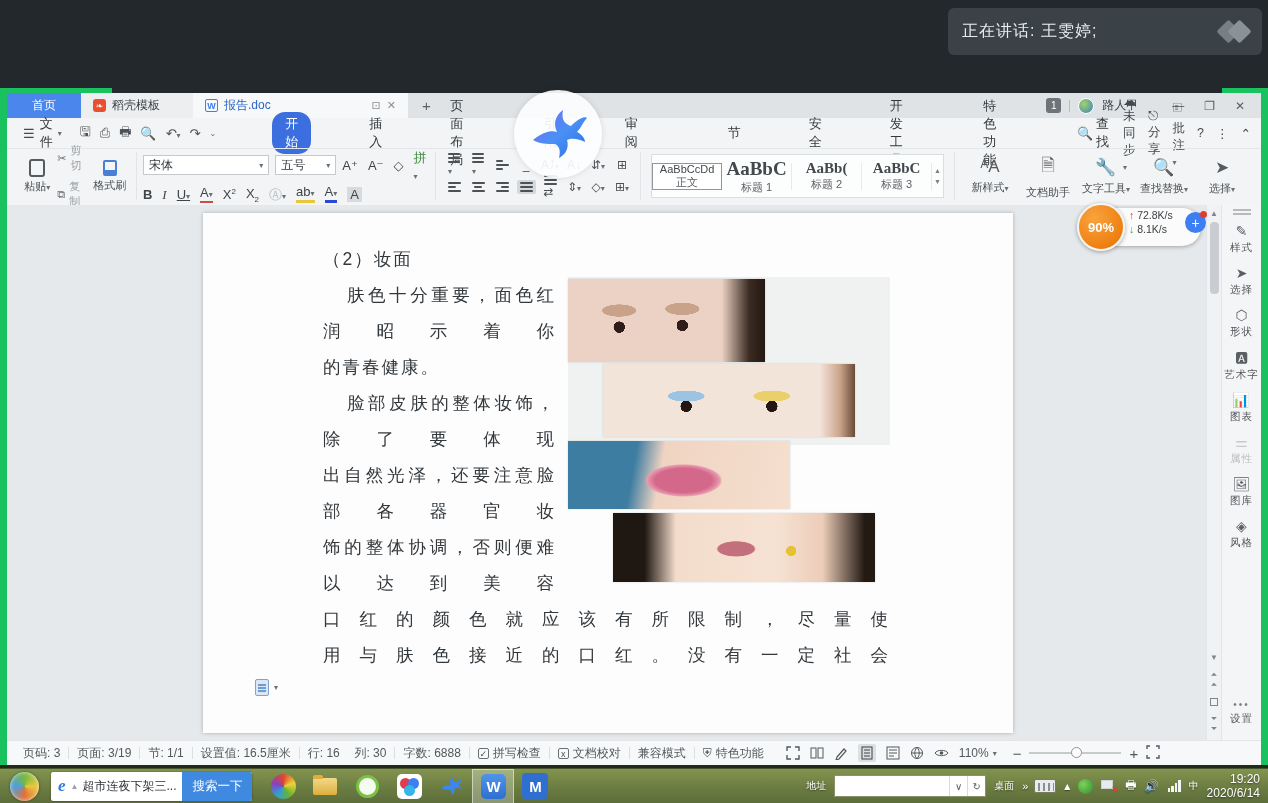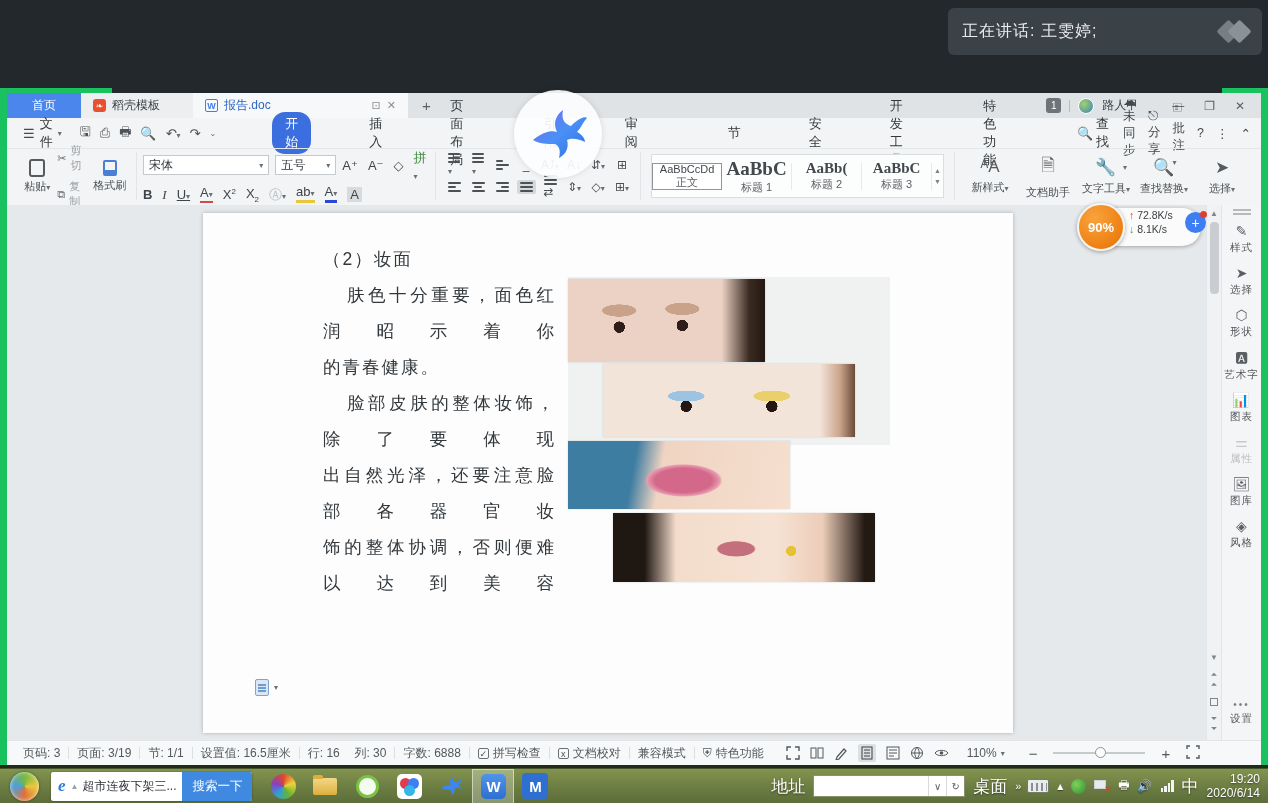--- a/index.html
+++ b/index.html
@@ -173,21 +173,21 @@
   
   .statusbar { height:25px; background:#f7f8f9; border-top:1px solid #e3e5e7; display:flex; align-items:center;
     font-size:12px; color:#54585c; padding:0 8px; }
   .stitem { display:flex; align-items:center; gap:4px; padding:0 8px; white-space:nowrap; }
   .stsep { width:1px; height:12px; background:#dcdfe2; }
   .cb { width:11px; height:11px; border:1px solid #6a6f74; border-radius:2px; font-size:9px; line-height:10px;
     text-align:center; color:#4a4f54; }
   .viewics { display:flex; align-items:center; gap:10px; margin-left:14px; color:#54585c; }
   .vic svg { display:block; }
   .vic.active { background:#dde0e3; border-radius:2px; padding:2px; }
-  .zoomctl { display:flex; align-items:center; gap:16px; margin-left:10px; }
+  .zoomctl { display:flex; align-items:center; gap:8px; margin-left:2px; }
   .ztrack { width:92px; height:2px; background:#c6cacd; position:relative; }
   .zknob { position:absolute; left:42px; top:-5px; width:11px; height:11px; border:1px solid #8f9499;
     border-radius:50%; background:#fdfdfd; }
 
   
   #taskbar { position:absolute; left:0; top:768px; width:1268px; height:35px;
     background:linear-gradient(180deg,#87985399 , #5d6e3acc), linear-gradient(180deg,#7d8e49,#596a37);
     border-top:1px solid #46542a; display:flex; align-items:center; z-index:3; }
   .orb { width:29px; height:29px; border-radius:50%; margin:0 12px 0 10px;
     background:conic-gradient(#75b843, #e9c63b, #e2703b, #4f9fd8, #75b843);
@@ -212,21 +212,21 @@
   .circlesapp i { position:absolute; width:11px; height:11px; border-radius:50%; display:block; }
   .circlesapp i:nth-child(1){ left:3px; top:4px; background:#e23b4e; }
   .circlesapp i:nth-child(2){ right:3px; top:4px; background:#3d7ef2; }
   .circlesapp i:nth-child(3){ left:7px; bottom:3px; background:#35b5e8; }
   .wpsslot { background:rgba(255,255,255,.28); border:1px solid rgba(255,255,255,.5); }
   .wpsic { width:25px; height:25px; background:linear-gradient(180deg,#4f94ea,#2f6fd0); border-radius:5px;
     color:#fff; font-weight:bold; font-size:15px; display:flex; align-items:center; justify-content:center; }
   .mic { width:26px; height:26px; background:#2f6fd0; border-radius:4px; color:#fff; font-weight:bold; font-size:15px;
     display:flex; align-items:center; justify-content:center; }
   .tbright { margin-left:auto; display:flex; align-items:center; gap:8px; padding-right:8px; color:#fff; }
-  .tbtext { font-size:17px; text-shadow:0 1px 2px rgba(0,0,0,.5); }
+  .tbtext { font-size:10px; text-shadow:0 1px 2px rgba(0,0,0,.5); }
   .addrbox { width:152px; height:22px; background:#fff; border:1px solid #8b9169; display:flex; align-items:center; }
   .addrbox .sp { flex:1; }
   .addrbox .seg { width:18px; height:100%; display:flex; align-items:center; justify-content:center; color:#5a5f64;
     font-size:10px; border-left:1px solid #d8dbde; }
   .chev { font-size:11px; text-shadow:0 1px 2px rgba(0,0,0,.5); letter-spacing:-2px; }
   .kbic { width:22px; height:14px; background:#e9ecef; border-radius:2px; border:1px solid #777d5c;
     background-image:repeating-linear-gradient(90deg,#8a8f94 0 2px, transparent 2px 5px); background-size:16px 8px;
     background-repeat:no-repeat; background-position:3px 3px; }
   .trayic { font-size:12px; text-shadow:0 1px 1px rgba(0,0,0,.4); }
   .shieldic { width:15px; height:15px; background:radial-gradient(circle at 35% 35%, #7ed15b, #2f8f2f);
@@ -508,20 +508,22 @@
           <div class="photo ph1"></div>
           <div class="photo ph2"></div>
           <div class="photo ph3"></div>
           <div class="photo ph4"></div>
         </div>
         <div class="dline jl ind">肤色十分重要，面色红润昭示着你</div>
         <div class="dline">的青春健康。</div>
         <div class="dline jl ind">脸部皮肤的整体妆饰，除了要体现</div>
         <div class="dline jl">出自然光泽，还要注意脸部各器官妆</div>
         <div class="dline jl">饰的整体协调，否则便难以达到美容</div>
+        <div class="dline jl">口红的颜色就应该有所限制，尽量使</div>
+        <div class="dline jl">用与肤色接近的口红。没有一定社会</div>
 
       </div>
       <div class="marginic">
         <span class="docico"></span>
         <span class="dd">▾</span>
       </div>
     </div>
 
     <div class="vscroll">
       <span class="varrow">▲</span>

